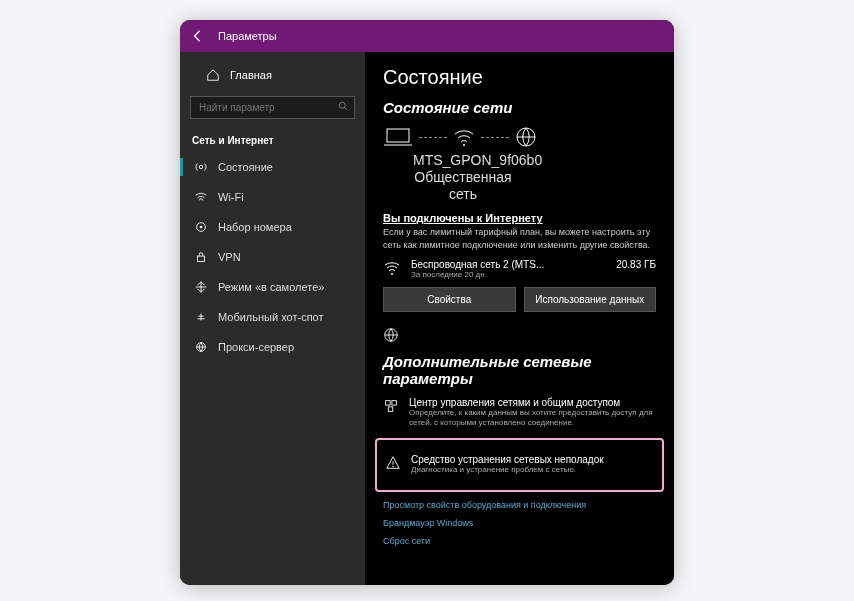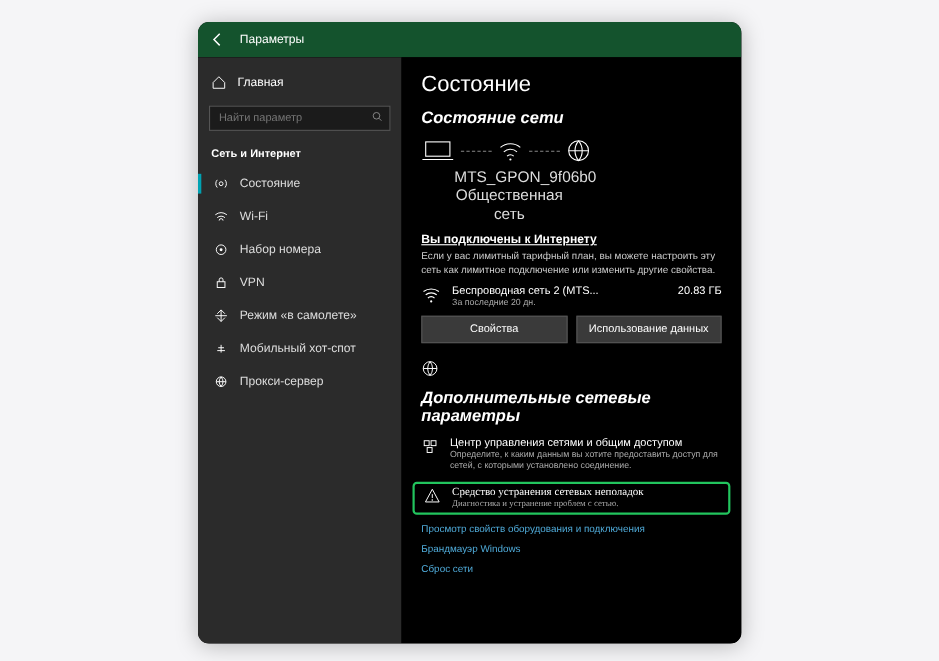--- a/index.html
+++ b/index.html
@@ -1,23 +1,23 @@
 <!DOCTYPE html>
 <html><head>
 <meta charset="utf-8">
 <style>
   * { box-sizing: border-box; margin: 0; padding: 0; }
   body { background: #f5f5f7; font-family: "Segoe UI", Tahoma, sans-serif; display: flex; justify-content: center; align-items: flex-start; padding: 20px; }
   .window { width: 494px; height: 565px; background: #000; border-radius: 10px; overflow: hidden; display: flex; flex-direction: column; box-shadow: 0 2px 20px rgba(0,0,0,0.25); }
-  .titlebar { height: 32px; background: #14532d; display: flex; align-items: center; padding: 0 8px; gap: 10px; }
+  .titlebar { height: 32px; background: #701a75; display: flex; align-items: center; padding: 0 8px; gap: 10px; }
   .back-btn { width: 20px; height: 20px; display: flex; align-items: center; justify-content: center; color: #fff; cursor: pointer; }
   .titlebar-title { color: #fff; font-size: 11px; }
   .body { flex: 1; display: flex; overflow: hidden; }
   .sidebar { width: 185px; background: #2b2b2b; color: #fff; padding: 8px 0 0 0; display: flex; flex-direction: column; }
-  .sidebar .home { display: flex; align-items: center; gap: 10px; padding: 8px 12px; font-size: 11px; cursor: pointer; }
+  .sidebar .home { display: flex; align-items: center; gap: 10px; padding: 8px 26px; font-size: 11px; cursor: pointer; }
   .sidebar .home svg { width: 14px; height: 14px; }
   .search-wrap { margin: 6px 10px 10px 10px; position: relative; }
   .search { width: 100%; background: #1b1b1b; border: 1px solid #555; color: #aaa; font-size: 10px; padding: 5px 26px 5px 8px; outline: none; }
   .search-icon { position: absolute; right: 6px; top: 4px; color: #999; }
   .section-label { font-size: 10px; font-weight: 600; color: #fff; padding: 6px 12px 6px 12px; }
   .nav { list-style: none; }
   .nav li { display: flex; align-items: center; gap: 10px; padding: 8px 12px 8px 14px; font-size: 11px; cursor: pointer; position: relative; color: #ddd; }
   .nav li.active::before { content: ""; position: absolute; left: 0; top: 6px; bottom: 6px; width: 3px; background: #00a2b2; }
   .nav li svg { width: 14px; height: 14px; flex-shrink: 0; }
   .content { flex: 1; background: #000; color: #fff; padding: 14px 18px; overflow-y: auto; }
@@ -33,21 +33,21 @@
   .netrow .col { flex: 1; }
   .netrow .title { font-size: 10px; color: #fff; }
   .netrow .sub { font-size: 8px; color: #aaa; }
   .netrow .val { font-size: 10px; color: #fff; margin-left: auto; }
   .btnrow { display: flex; gap: 8px; margin: 8px 0 14px 0; }
   .btn { flex: 1; background: #3a3a3a; border: 1px solid #555; color: #fff; font-size: 10px; padding: 6px 4px; text-align: center; cursor: pointer; }
   .linkrow { display: flex; align-items: flex-start; gap: 10px; margin: 10px 0; cursor: pointer; }
   .linkrow svg { width: 16px; height: 16px; flex-shrink: 0; margin-top: 1px; }
   .linkrow .lt { font-size: 10px; color: #fff; }
   .linkrow .ls { font-size: 8px; color: #aaa; line-height: 1.3; }
-  .highlight { border: 2px solid #22c55e; border-radius: 4px; padding: 2px 8px; margin: 6px -8px; font-family: Liberation Serif, serif; }
+  .highlight { border: 2px solid #f9a8d4; border-radius: 4px; padding: 14px 8px; margin: 6px -8px; }
   .tlinks { margin-top: 8px; }
   .tlinks div { font-size: 9px; color: #4faad8; margin: 8px 0; cursor: pointer; }
   .content::-webkit-scrollbar { width: 4px; }
   .content::-webkit-scrollbar-thumb { background: #444; }
 </style>
 </head>
 <body>
 
 <div class="window">
   <div class="titlebar">

